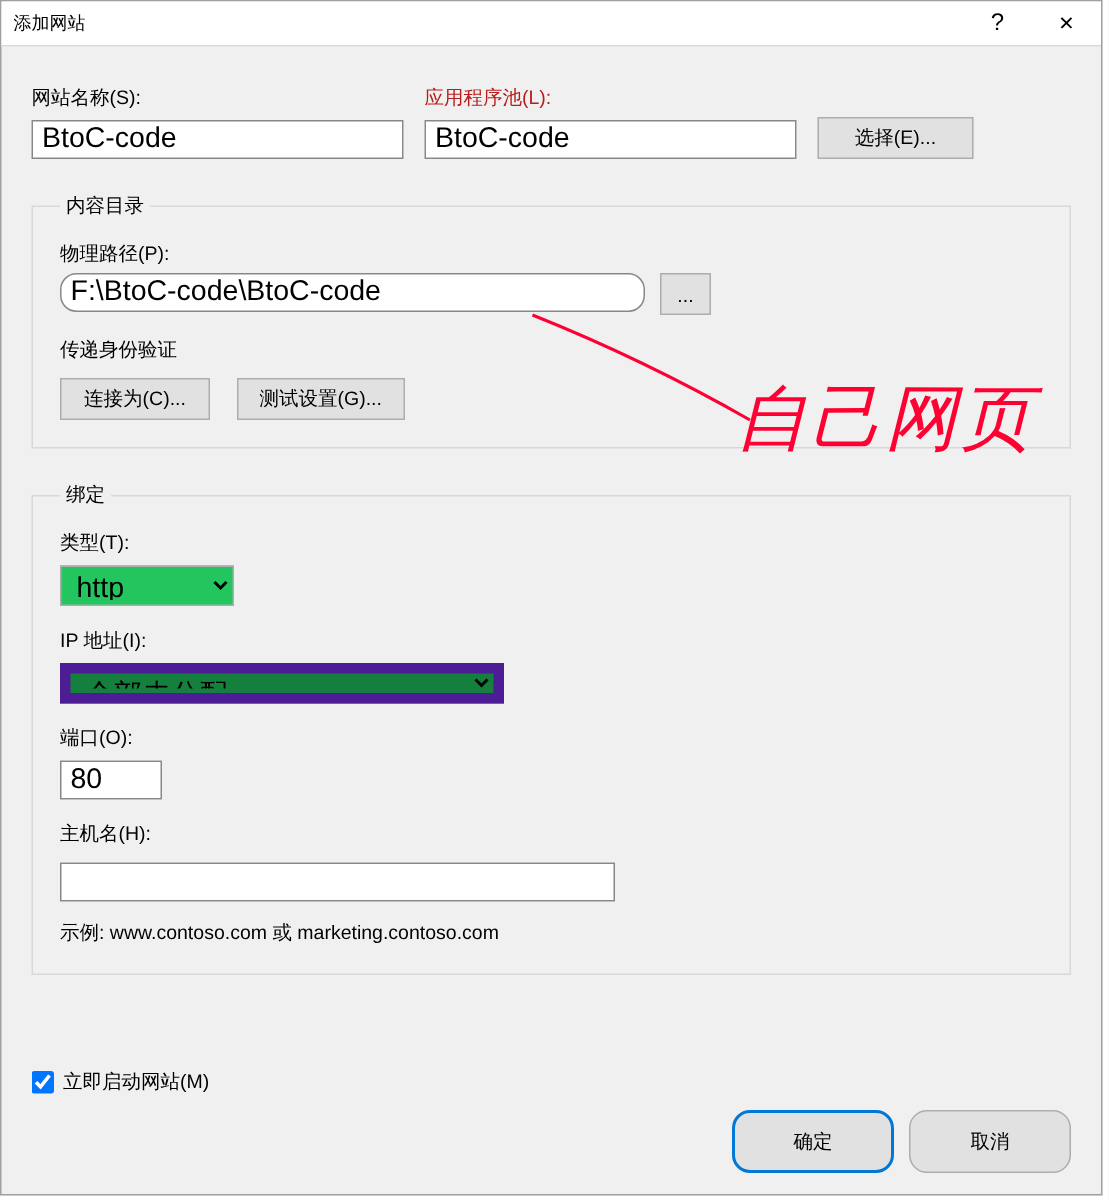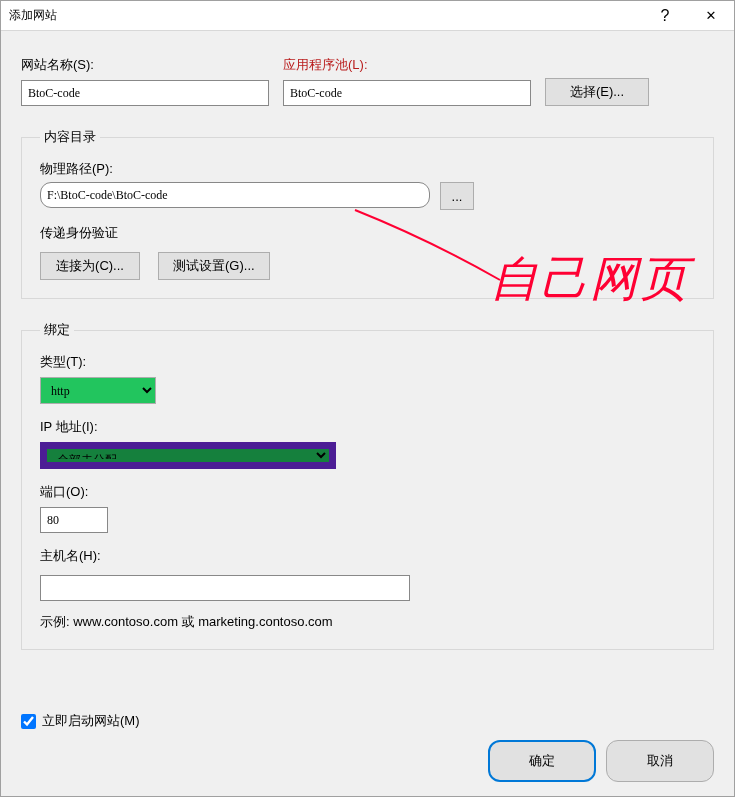--- a/index.html
+++ b/index.html
@@ -45,22 +45,22 @@
     position: absolute;
     left: 20px;
     right: 20px;
     top: 55px;
   }
   .row1 { display: flex; gap: 14px; align-items: flex-end; }
   .col { display: flex; flex-direction: column; }
   .lbl { font-size: 13px; margin-bottom: 6px; }
   .lbl.disabled { color: #b91c1c; }
   input[type=text], select {
-    font-family: Liberation Serif, serif;
-    font-size: 12px;
+    font-family: Liberation Sans, sans-serif;
+    font-size: 19px;
     padding: 3px 6px;
     height: 26px;
     border: 1px solid #888;
     background: #fff;
   }
   .sitename-input { width: 248px; border: 2px solid #0078d7; }
   .apppool-input { width: 248px; background: #fff; }
   .btn {
     font-family: inherit;
     font-size: 13px;

